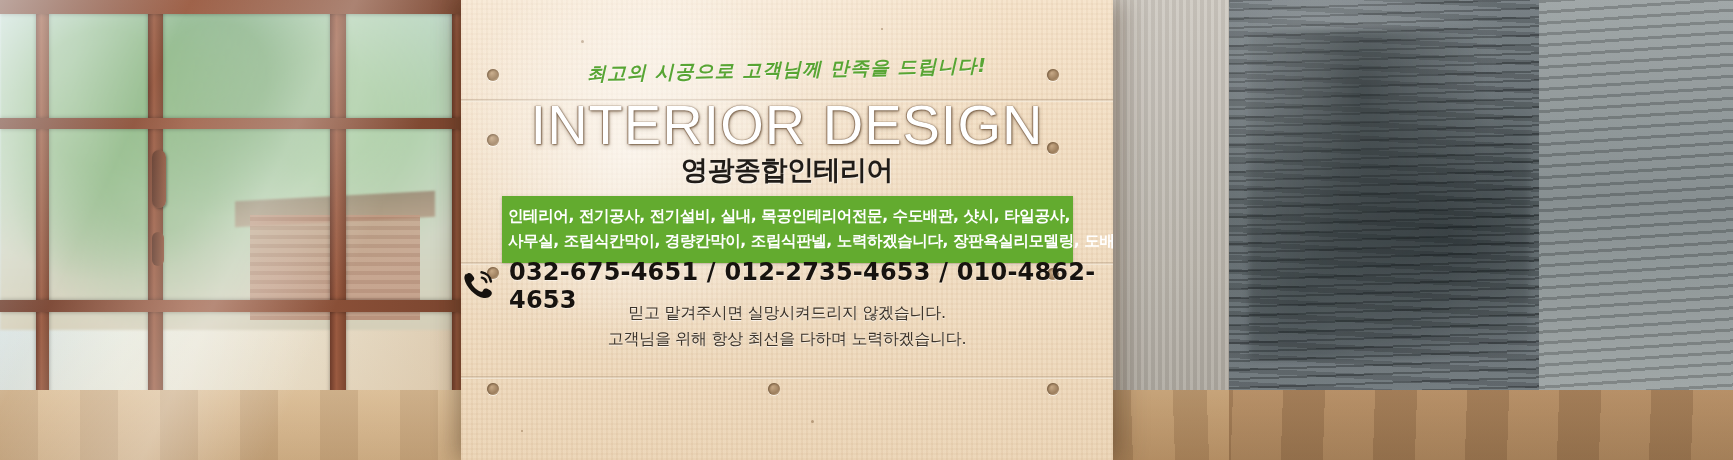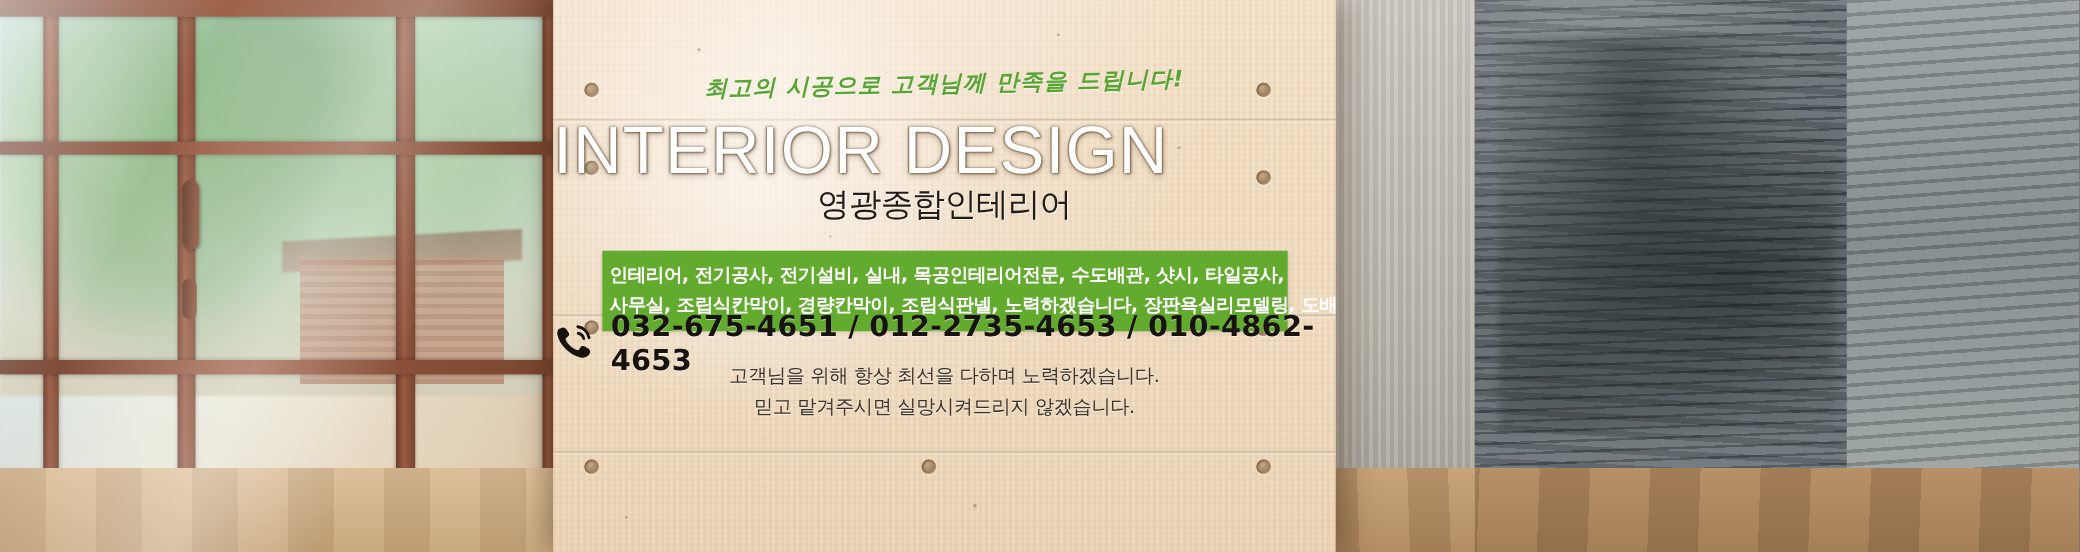--- a/index.html
+++ b/index.html
@@ -168,44 +168,43 @@
     position:absolute;top:57px;left:0;width:652px;text-align:center;
     font-family:"DejaVu Sans",sans-serif;
     font-size:19px;font-weight:700;font-style:italic;
     letter-spacing:1px;
     color:#58a534;
     transform:rotate(-1.2deg);
     text-shadow:0 1px 0 rgba(255,255,255,.55);
   }
 
   .headline{
-    position:absolute;top:92px;left:0;width:652px;
+    position:absolute;top:92px;left:0;width:652px;text-align:center;
     font-family:"Liberation Sans",sans-serif;
     font-size:56px;font-weight:400;letter-spacing:1px;
     color:#ffffff;
     text-shadow:0 0 1px rgba(120,95,70,.95),1px 1px 2px rgba(110,85,60,.85),
                 -1px 0 1px rgba(130,100,75,.7),0 2px 5px rgba(120,95,70,.45);
   }
 
   .company{
     position:absolute;top:152px;left:0;width:652px;text-align:center;
     font-family:"DejaVu Sans",sans-serif;
-    font-size:27px;font-weight:400;letter-spacing:-.5px;
+    font-size:27px;font-weight:700;letter-spacing:-.5px;
     color:#201c18;
     text-shadow:1px 1px 0 rgba(255,255,255,.55);
   }
 
   .services{
     position:absolute;top:196px;left:41px;width:571px;
     background:#63ab2f;
     padding:8px 6px 9px;
     box-sizing:border-box;
     text-align:center;
     box-shadow:0 1px 3px rgba(70,50,25,.25);
-    margin-top:13px;
   }
   .services div{
     color:#ffffff;
     font-family:"DejaVu Sans",sans-serif;
     font-size:15.5px;font-weight:700;letter-spacing:-.4px;
     line-height:25px;white-space:nowrap;
   }
 
   .phone-row{
     position:absolute;top:258px;left:0;width:652px;
@@ -307,20 +306,20 @@
           <svg class="phone-icon" viewBox="0 0 34 32" aria-hidden="true">
             <path d="M5.2 4.5c1.3-1.6 3.3-2.1 4.6-1.1 1.1.9 2.3 2.5 3.1 3.9.7 1.3.4 2.4-.6 3.2l-1.5 1.2c-.5.4-.6 1-.3 1.6.9 1.9 2.3 3.7 4 5.2 1.7 1.5 3.6 2.6 5.6 3.2.6.2 1.2 0 1.5-.5l1-1.6c.7-1.1 1.8-1.5 3.1-1 1.5.6 3.3 1.6 4.4 2.6 1.2 1.1.9 3.1-.5 4.6-1.7 1.8-4.1 2.6-6.9 2.1-4.1-.7-8.6-3.3-12.3-7-3.7-3.7-6.2-8-6.9-11.9-.4-2.2.1-4.1 1.7-5.5z" fill="#16120e"></path>
             <path d="M20.5 2.3c4.9.7 8.7 4.4 9.4 9.2" fill="none" stroke="#16120e" stroke-width="2.4" stroke-linecap="round"></path>
             <path d="M20.9 7.7c2.3.5 4 2.2 4.5 4.4" fill="none" stroke="#16120e" stroke-width="2.4" stroke-linecap="round"></path>
           </svg>
         </span>
         <span class="phone-num">032-675-4651 / 012-2735-4653 / 010-4862-4653</span>
       </div>
 
       <div class="closing">
+        <div>믿고 맡겨주시면 실망시켜드리지 않겠습니다.</div>
         <div>고객님을 위해 항상 최선을 다하며 노력하겠습니다.</div>
-        <div>믿고 맡겨주시면 실망시켜드리지 않겠습니다.</div>
       </div>
 
     </div>
   </div>
 
 </div>
 
 </body></html>

